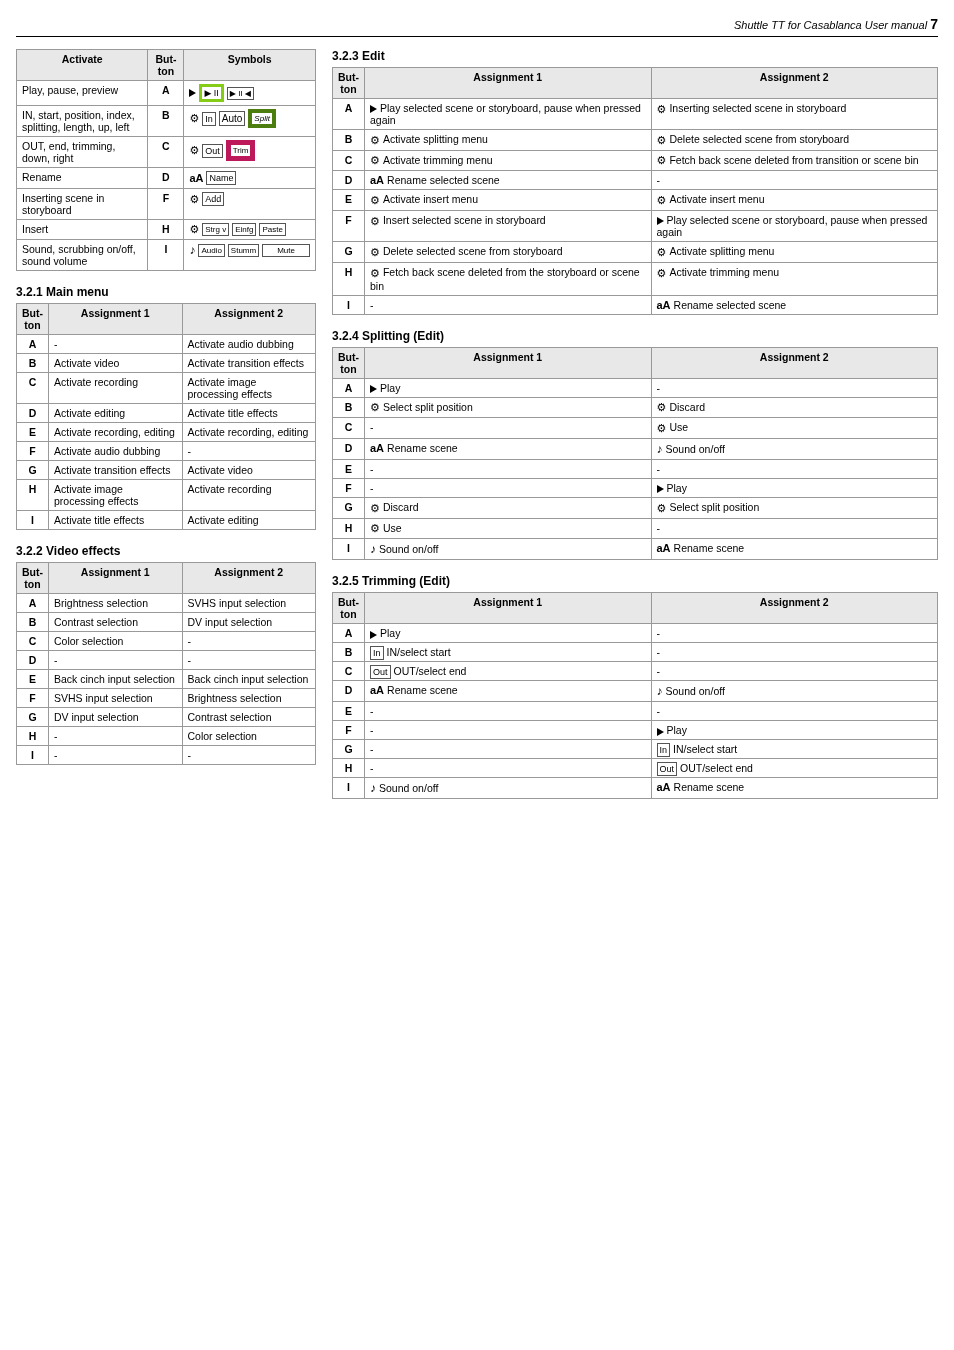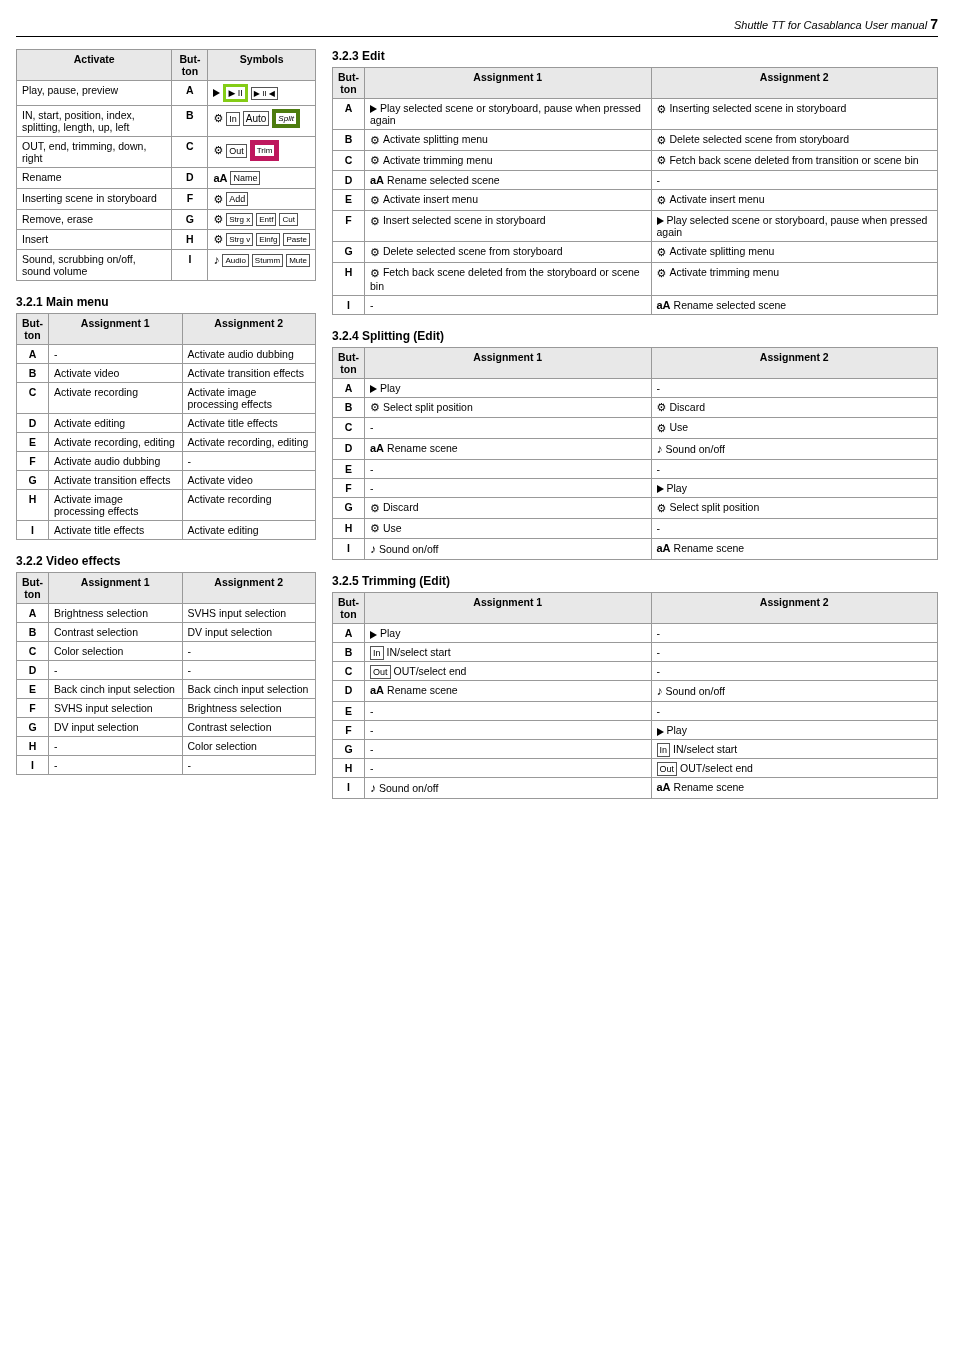--- a/index.html
+++ b/index.html
@@ -149,52 +149,40 @@
             <td>Inserting scene in storyboard</td>
             <td class="btn-col">F</td>
             <td>
               <div class="sym-cell">
                 <span class="gear-sym">⚙</span>
                 <span style="font-size:9px; border:1px solid #555; padding:1px 2px;">Add</span>
               </div>
             </td>
           </tr>
           <tr>
-            <td>Remove, erase</td>
-            <td class="btn-col">G</td>
-            <td>
-              <div class="sym-cell">
-                <span class="gear-sym">⚙</span>
-                <span style="font-size:8px; border:1px solid #555; padding:1px 2px;">Strg x</span>
-                <span style="font-size:8px; border:1px solid #555; padding:1px 2px;">Entf</span>
-                <span style="font-size:8px; border:1px solid #555; padding:1px 2px;">Cut</span>
-              </div>
-            </td>
-          </tr>
-          <tr>
             <td>Insert</td>
             <td class="btn-col">H</td>
             <td>
               <div class="sym-cell">
                 <span class="gear-sym">⚙</span>
                 <span style="font-size:8px; border:1px solid #555; padding:1px 2px;">Strg v</span>
                 <span style="font-size:8px; border:1px solid #555; padding:1px 2px;">Einfg</span>
                 <span style="font-size:8px; border:1px solid #555; padding:1px 2px;">Paste</span>
               </div>
             </td>
           </tr>
           <tr>
             <td>Sound, scrubbing on/off, sound volume</td>
             <td class="btn-col">I</td>
             <td>
               <div class="sym-cell">
                 <span style="font-size:12px;">♪</span>
                 <span style="font-size:8px; border:1px solid #555; padding:1px 2px;">Audio</span>
                 <span style="font-size:8px; border:1px solid #555; padding:1px 2px;">Stumm</span>
-                <span style="font-size:8px; border:1px solid #555; padding:1px 2px;">Mute</span>
+                <span style="font-size:8px; border:1px solid #555; padding:1px 14px;">Mute</span>
               </div>
             </td>
           </tr>
         </tbody>
       </table>
     </div>
 
     <div class="section">
       <h3>3.2.1 Main menu</h3>
       <table>

